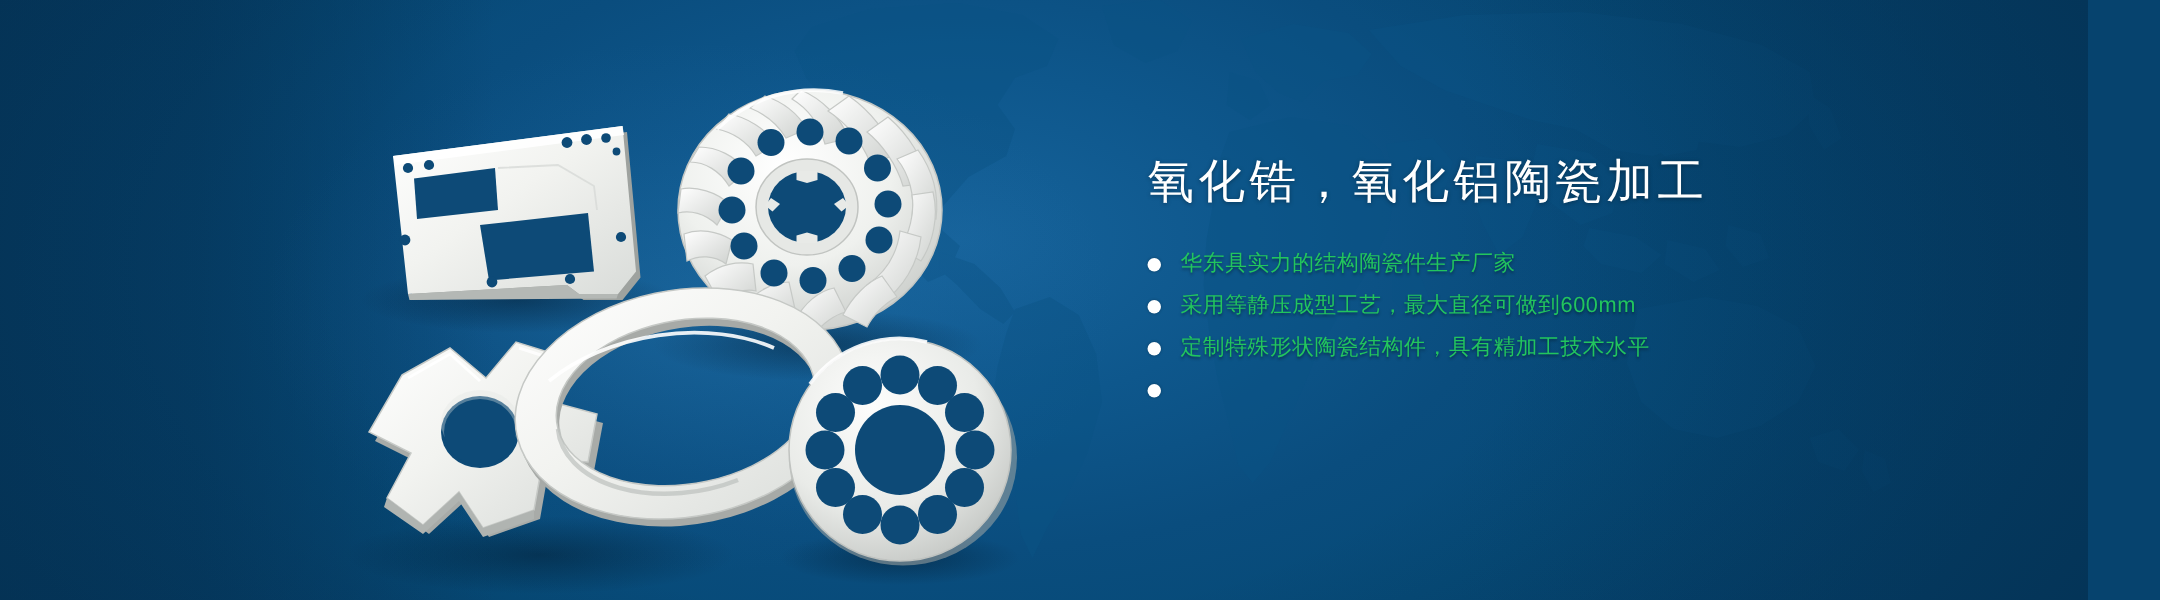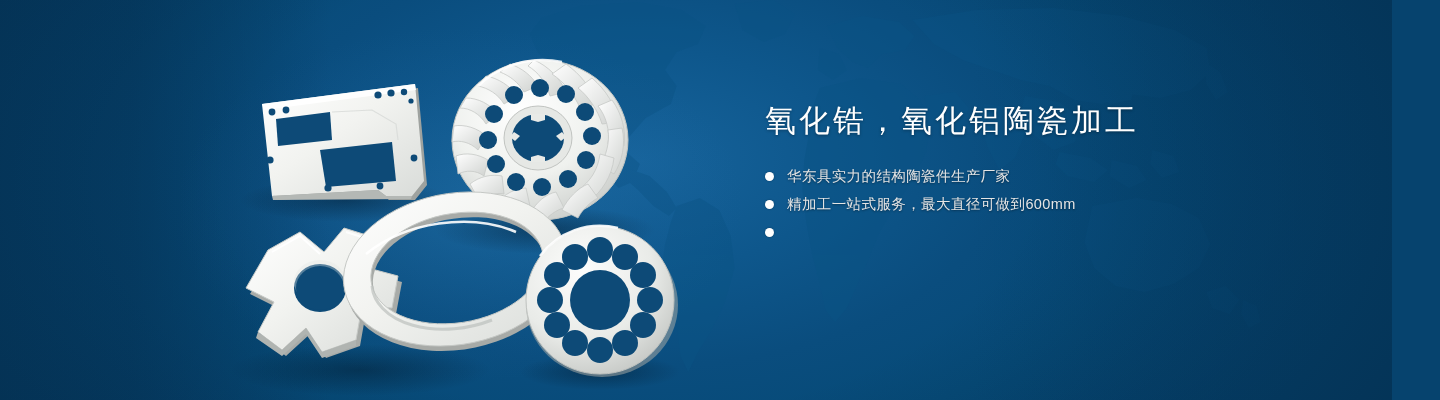--- a/index.html
+++ b/index.html
@@ -36,21 +36,21 @@
     color:#ffffff;font-size:31px;line-height:1.1;letter-spacing:3px;
     font-weight:400;white-space:nowrap;text-shadow:0 1px 3px rgba(0,0,0,.35);
   }
   .bullets{margin-top:26px;}
   .bullet-row{display:flex;align-items:center;height:24px;margin-bottom:4px;}
   .bullet-dot{
     width:9px;height:9px;border-radius:50%;background:#ffffff;
     flex:0 0 9px;margin-right:13px;box-shadow:0 0 2px rgba(0,0,0,.3);
   }
   .bullet-text{
-    color:#e5e5e5;font-size:14.5px;line-height:20px;letter-spacing:.4px;
+    color:#22c55e;font-size:14.5px;line-height:20px;letter-spacing:.4px;
     white-space:nowrap;text-shadow:0 1px 2px rgba(0,0,0,.4);text-align:center;
   }
   
   .products{position:absolute;left:0;top:0;width:760px;height:400px;}
   .products svg{display:block;width:760px;height:400px;}
   .prod-glow{
     position:absolute;left:180px;top:30px;width:560px;height:350px;
     background:radial-gradient(ellipse at 50% 50%, rgba(60,140,200,.22) 0%, rgba(40,110,170,.10) 45%, rgba(0,0,0,0) 72%);
     pointer-events:none;
   }
@@ -285,21 +285,25 @@
   <div class="text-col">
     <div class="headline">氧化锆，氧化铝陶瓷加工</div>
 
     <div class="bullets">
       <div class="bullet-row">
         <span class="bullet-dot"></span>
         <span class="bullet-text">华东具实力的结构陶瓷件生产厂家</span>
       </div>
       <div class="bullet-row">
         <span class="bullet-dot"></span>
-        <span class="bullet-text">精加工一站式服务，最大直径可做到600mm</span>
+        <span class="bullet-text">采用等静压成型工艺，最大直径可做到600mm</span>
+      </div>
+      <div class="bullet-row">
+        <span class="bullet-dot"></span>
+        <span class="bullet-text">定制特殊形状陶瓷结构件，具有精加工技术水平</span>
       </div>
       <div class="bullet-row">
         <span class="bullet-dot"></span>
       </div>
     </div>
   </div>
 
 </div>
 
 </body></html>

